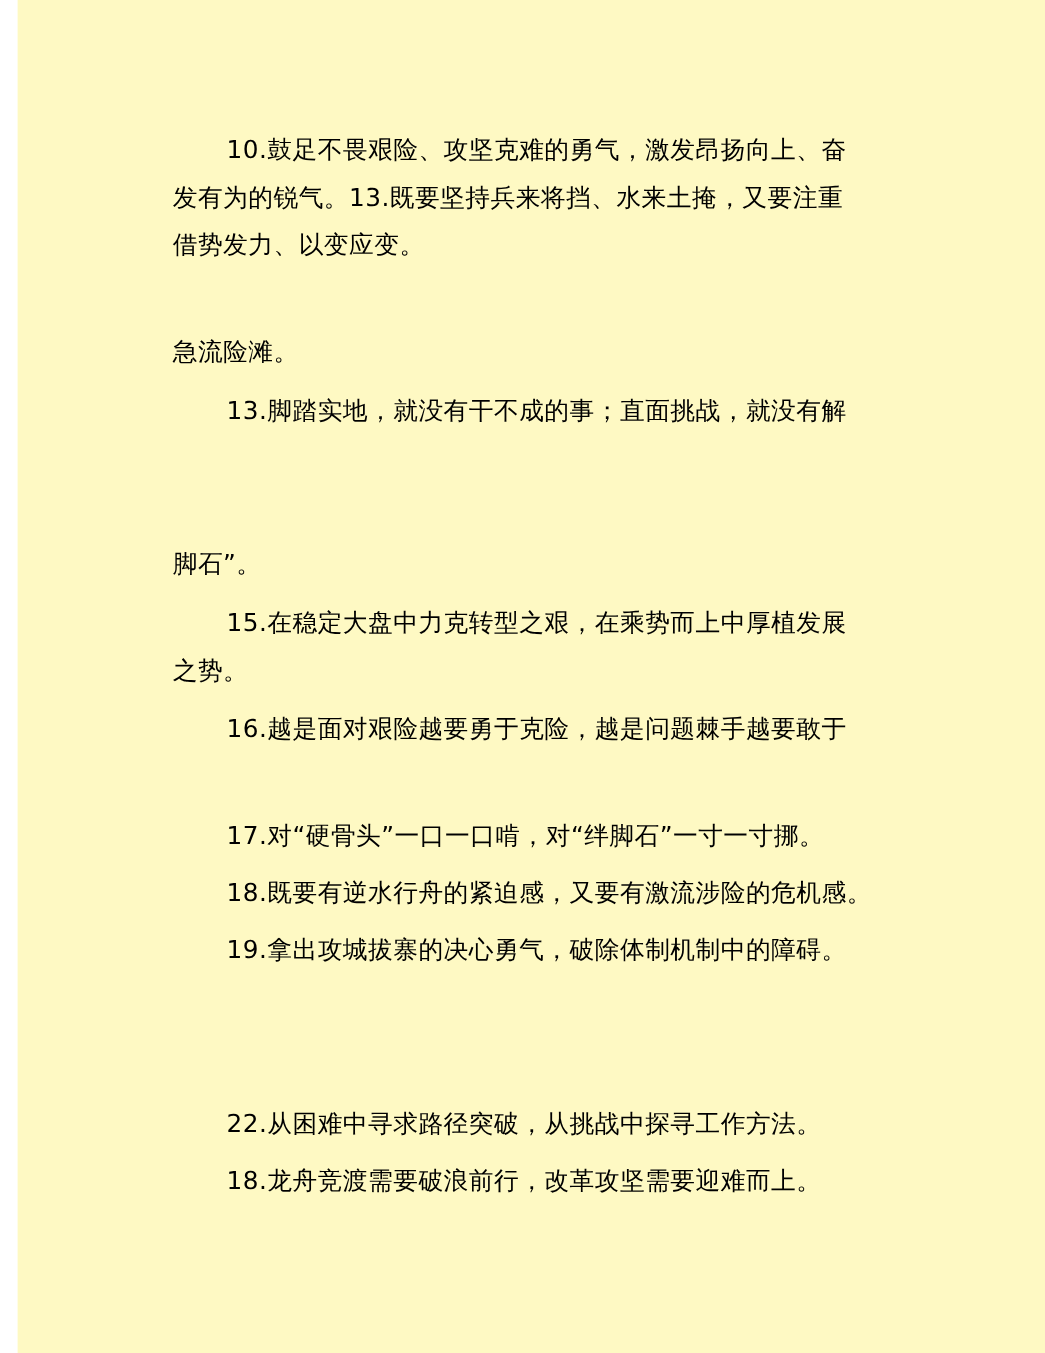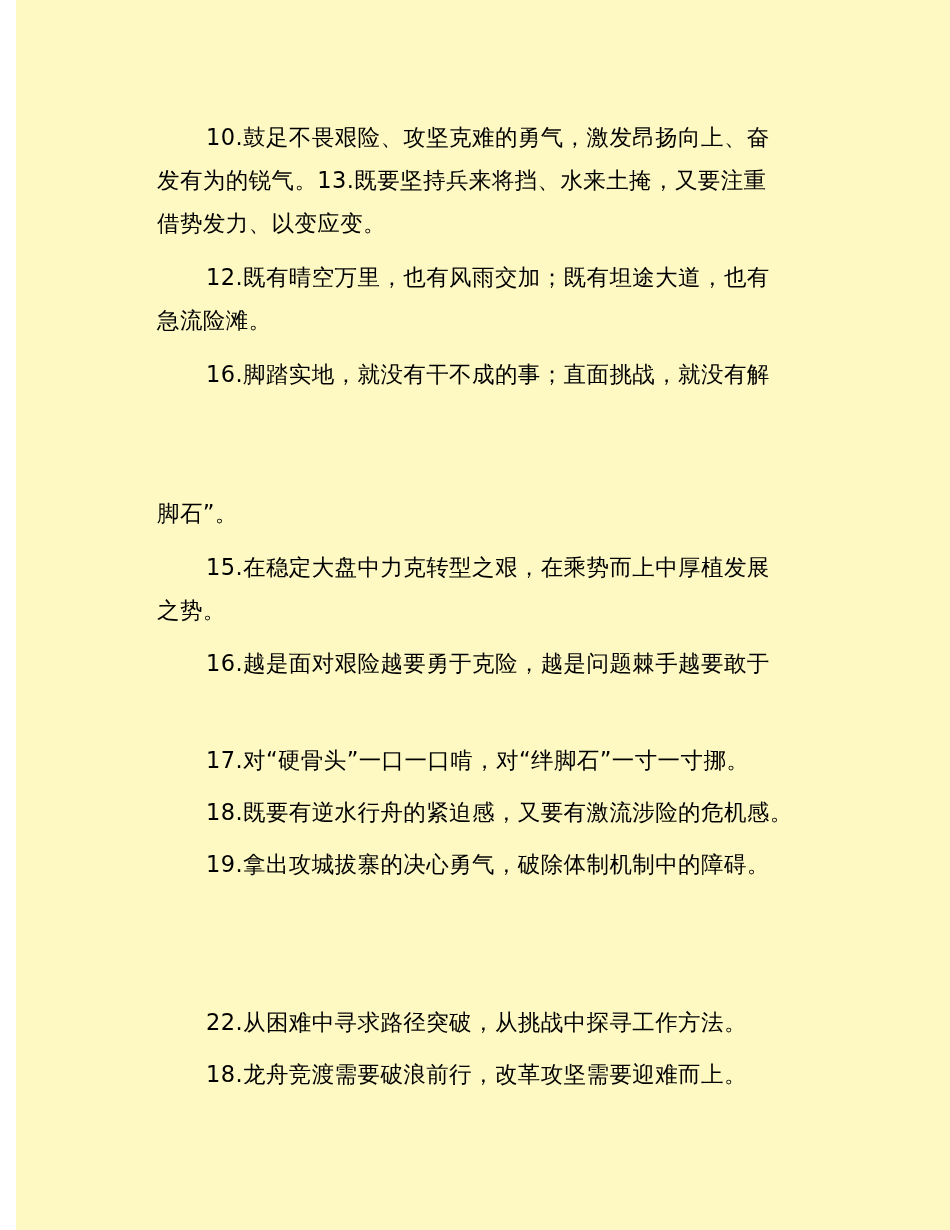--- a/index.html
+++ b/index.html
@@ -12,24 +12,23 @@
 </style>
 </head>
 <body>
 
 <div class="page">
 
   <div class="line indent" style="top:121px">10.鼓足不畏艰险、攻坚克难的勇气，激发昂扬向上、奋</div>
   <div class="line" style="top:164px">发有为的锐气。13.既要坚持兵来将挡、水来土掩，又要注重</div>
   <div class="line" style="top:207px">借势发力、以变应变。</div>
 
-  <div class="line indent" style="top:261px">12.既有晴空万里，也有风雨交加；既有坦途大道，也有</div>
   <div class="line" style="top:304px">急流险滩。</div>
 
-  <div class="line indent" style="top:358px">16.脚踏实地，就没有干不成的事；直面挑战，就没有解</div>
+  <div class="line indent" style="top:358px">13.脚踏实地，就没有干不成的事；直面挑战，就没有解</div>
 
   <div class="line" style="top:497px">脚石”。</div>
 
   <div class="line indent" style="top:551px">15.在稳定大盘中力克转型之艰，在乘势而上中厚植发展</div>
   <div class="line" style="top:594px">之势。</div>
 
   <div class="line indent" style="top:647px">16.越是面对艰险越要勇于克险，越是问题棘手越要敢于</div>
 
   <div class="line indent" style="top:744px">17.对“硬骨头”一口一口啃，对“绊脚石”一寸一寸挪。</div>
   <div class="line indent" style="top:796px">18.既要有逆水行舟的紧迫感，又要有激流涉险的危机感。</div>

